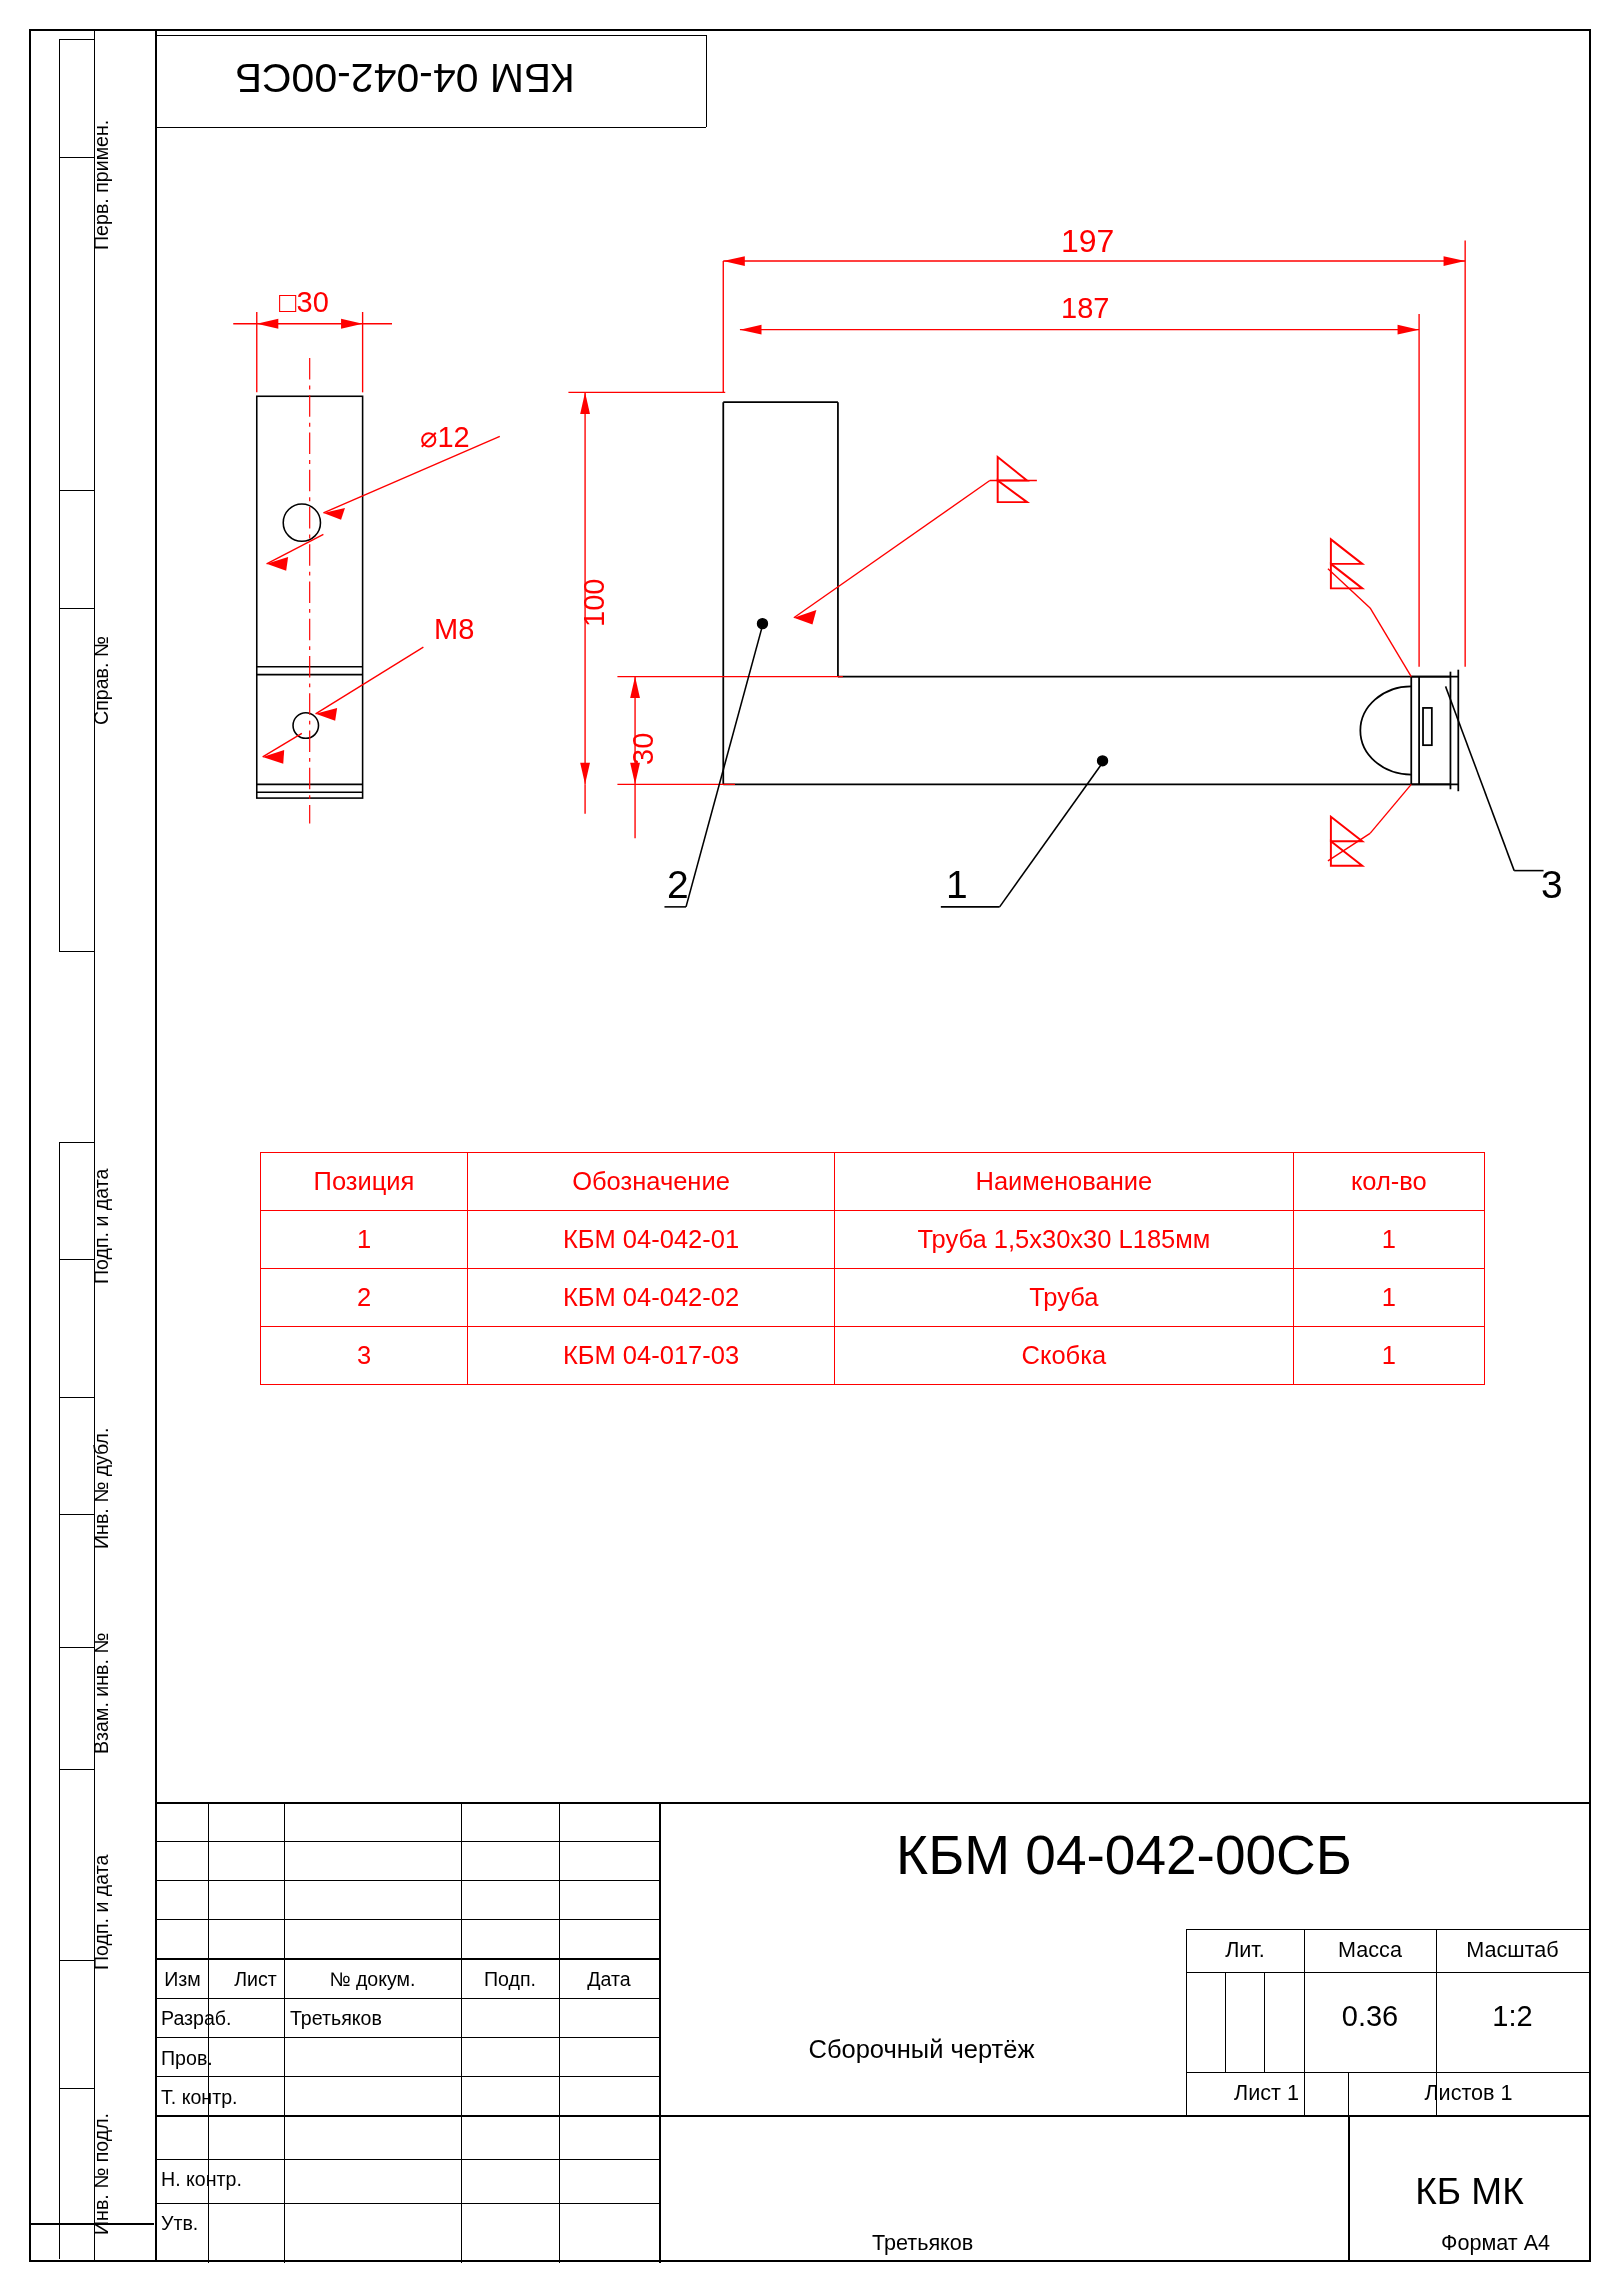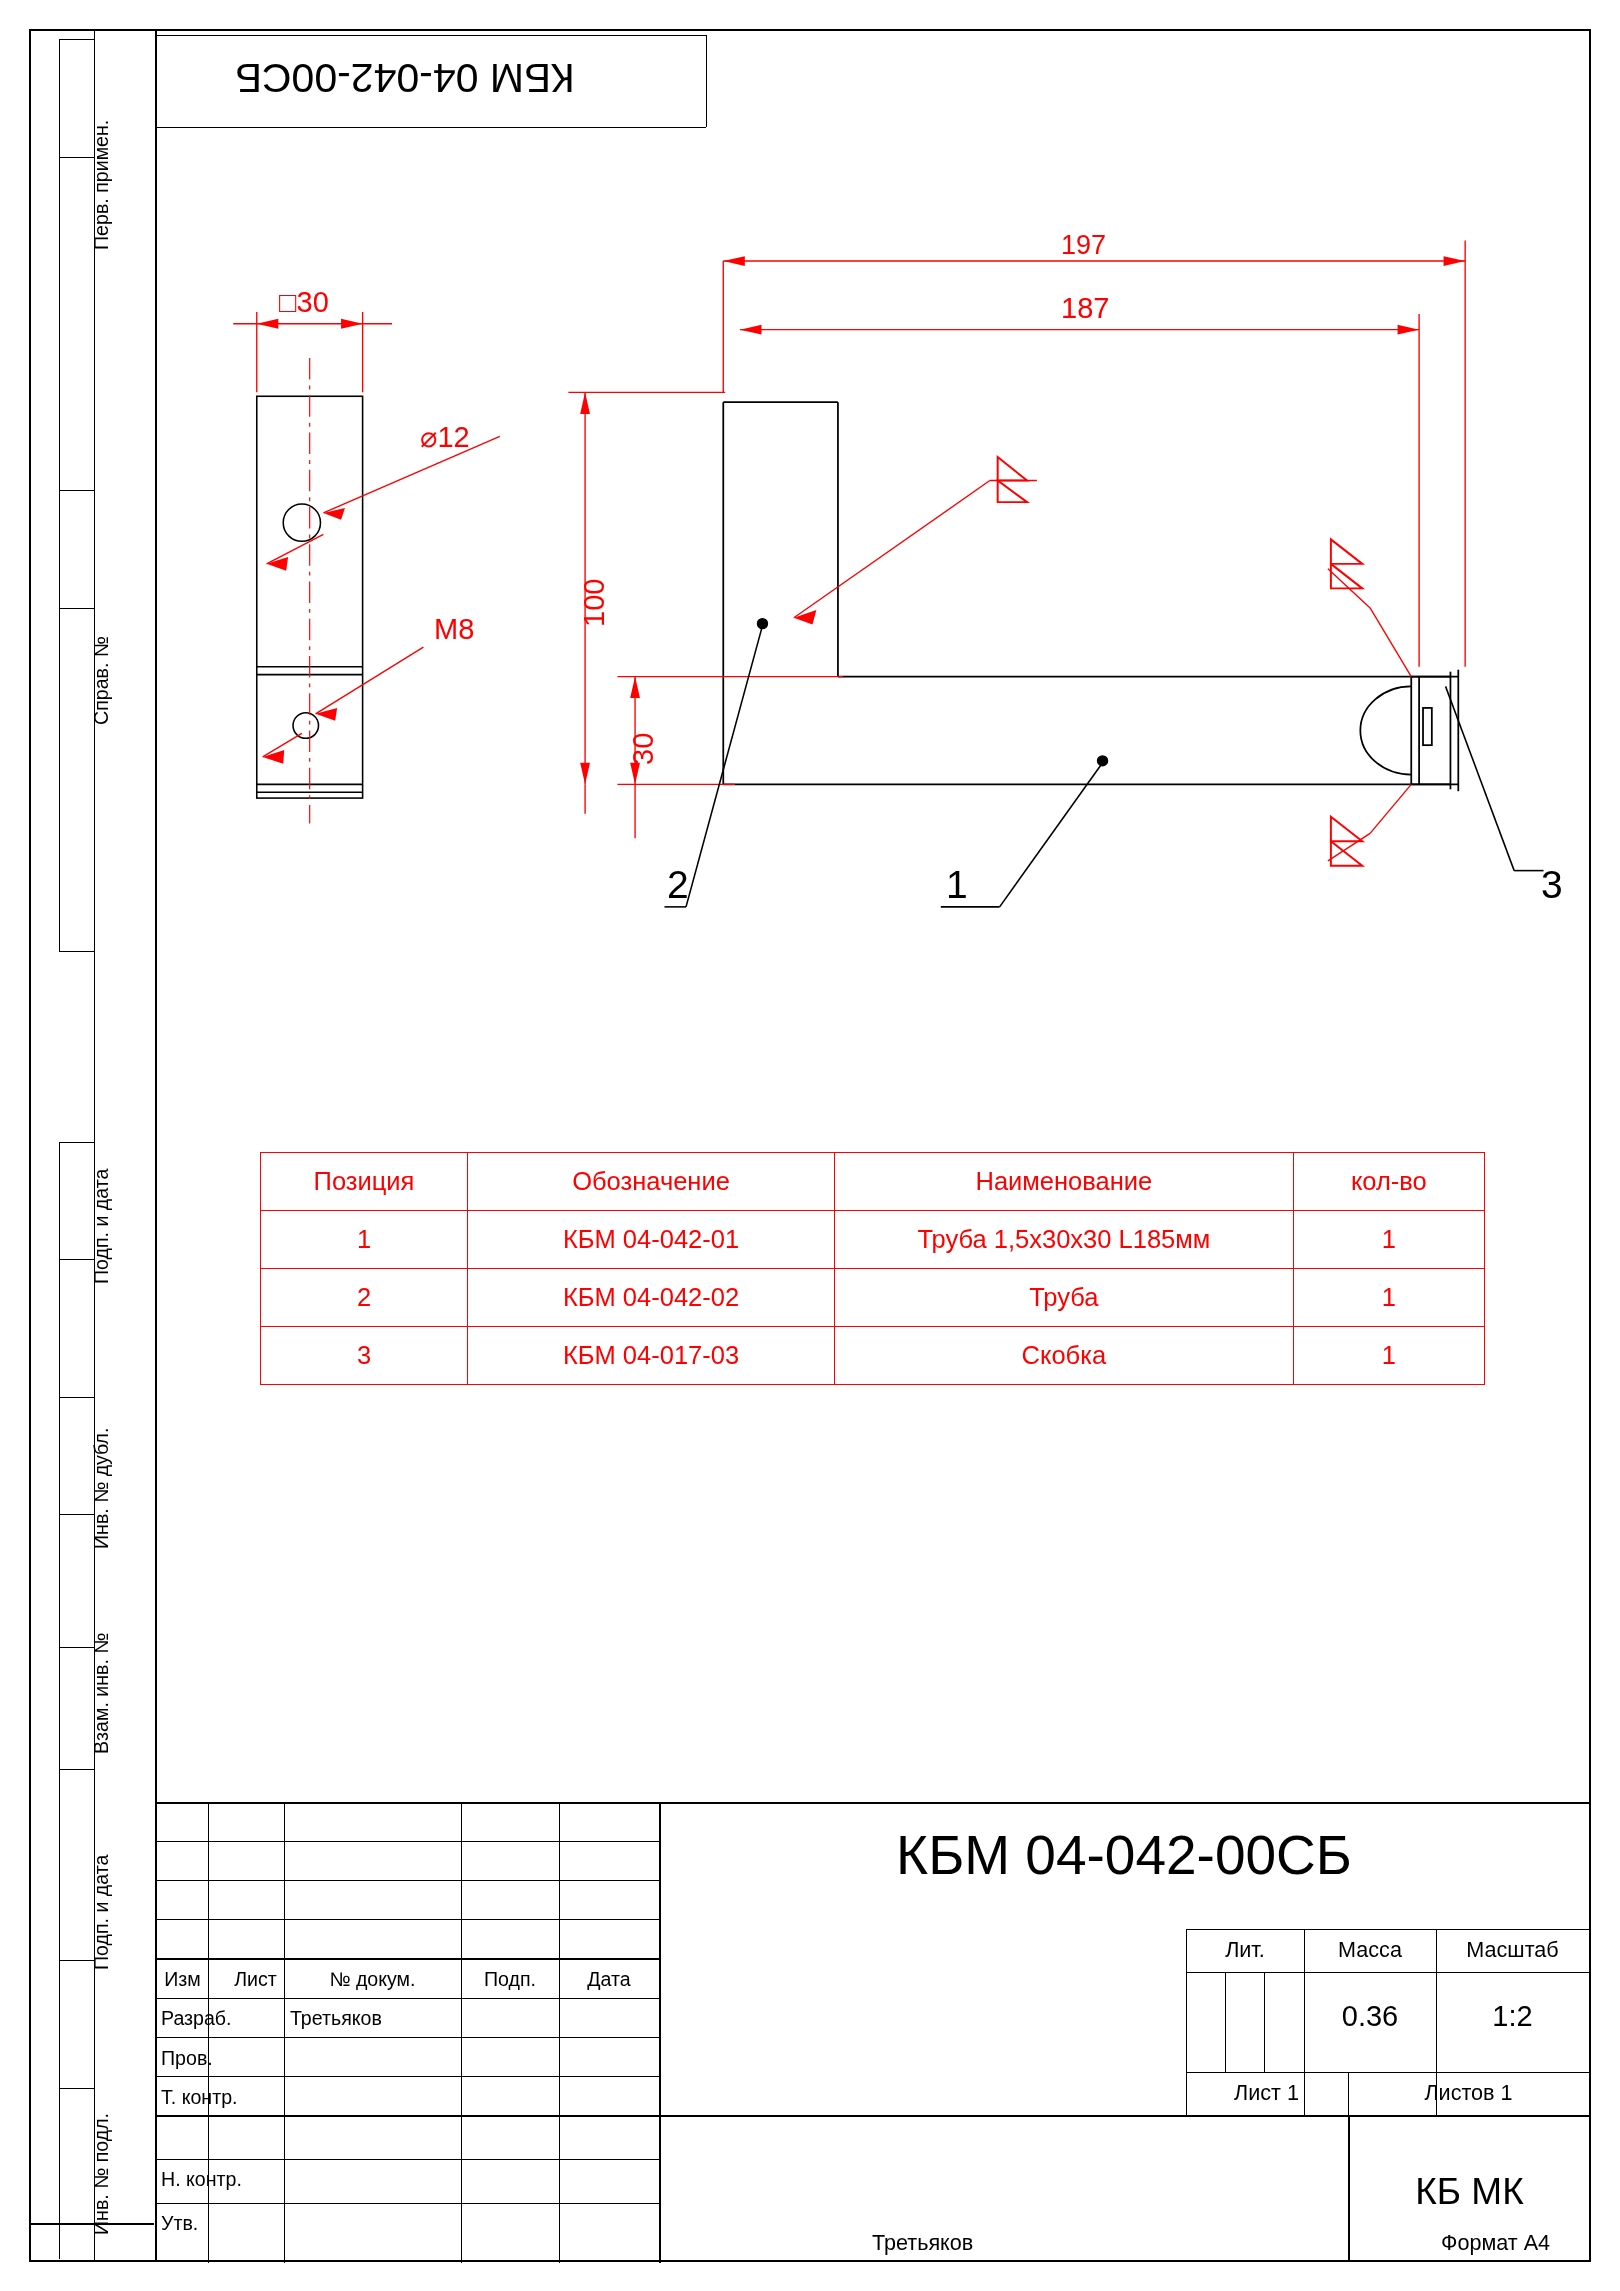--- a/index.html
+++ b/index.html
@@ -193,21 +193,21 @@
 
       <line x1="1020" y1="925" x2="1125" y2="778"></line>
       <circle cx="1125" cy="776" r="5" fill="#000"></circle>
       <line x1="960" y1="925" x2="1020" y2="925"></line>
 
       <line x1="1545" y1="888" x2="1475" y2="700"></line>
       <line x1="1545" y1="888" x2="1575" y2="888"></line>
     </g>
   </svg>
 
-  <div class="rtxt" style="left:1061px; top:223px; font-size:27px;margin-top:7px;">197</div>
+  <div class="rtxt" style="left:1061px; top:223px; font-size:32px;">197</div>
   <div class="rtxt" style="left:1061px; top:292px; font-size:29px;text-align:right;">187</div>
   <div class="rtxt" style="left:578px; top:627px; font-size:29px; transform: rotate(-90deg); transform-origin: 0 0;">100</div>
   <div class="rtxt" style="left:627px; top:765px; font-size:29px; transform: rotate(-90deg); transform-origin: 0 0;">30</div>
   <div class="rtxt" style="left:279px; top:286px; font-size:29px;">□30</div>
   <div class="rtxt" style="left:420px; top:420px; font-size:29px;">⌀12</div>
   <div class="rtxt" style="left:434px; top:613px; font-size:29px;">M8</div>
 
   <div class="txt" style="left:946px; top:863px; font-size:39px;">1</div>
   <div class="txt" style="left:667px; top:863px; font-size:39px;">2</div>
   <div class="txt" style="left:1541px; top:863px; font-size:39px;">3</div>
@@ -295,20 +295,21 @@
   <div class="ln-v" style="left:1348px; top:2072px; height:43px;"></div>
 
   <div class="txt ctr" style="left:1188px; top:1937px; width:114px; font-size:21.6px;">Лит.</div>
   <div class="txt ctr" style="left:1306px; top:1937px; width:128px; font-size:21.6px;">Масса</div>
   <div class="txt ctr" style="left:1438px; top:1937px; width:149px; font-size:21.6px;">Масштаб</div>
   <div class="txt ctr" style="left:1306px; top:2000px; width:128px; font-size:29px;">0.36</div>
   <div class="txt ctr" style="left:1438px; top:2000px; width:149px; font-size:29px;">1:2</div>
   <div class="txt ctr" style="left:1188px; top:2080px; width:157px; font-size:21.6px;">Лист 1</div>
   <div class="txt ctr" style="left:1350px; top:2080px; width:237px; font-size:21.6px;">Листов 1</div>
 
+  <div class="txt ctr" style="left:659px; top:2035px; width:525px; font-size:25.5px;">Сборочный чертёж</div>
 
   <div class="ln-v2" style="left:1348px; top:2115px; height:147px;"></div>
   <div class="ln-h" style="left:659px; top:2115px; width:930px;"></div>
   <div class="txt ctr" style="left:1350px; top:2171px; width:239px; font-size:37px;">КБ МК</div>
 
   <div class="ln-h2" style="left:29px; top:2223px; width:125px;"></div>
   <div class="txt" style="left:872px; top:2230px; font-size:21.6px;">Третьяков</div>
   <div class="txt" style="left:1441px; top:2230px; font-size:21.6px;">Формат А4</div>
 
 </div>

